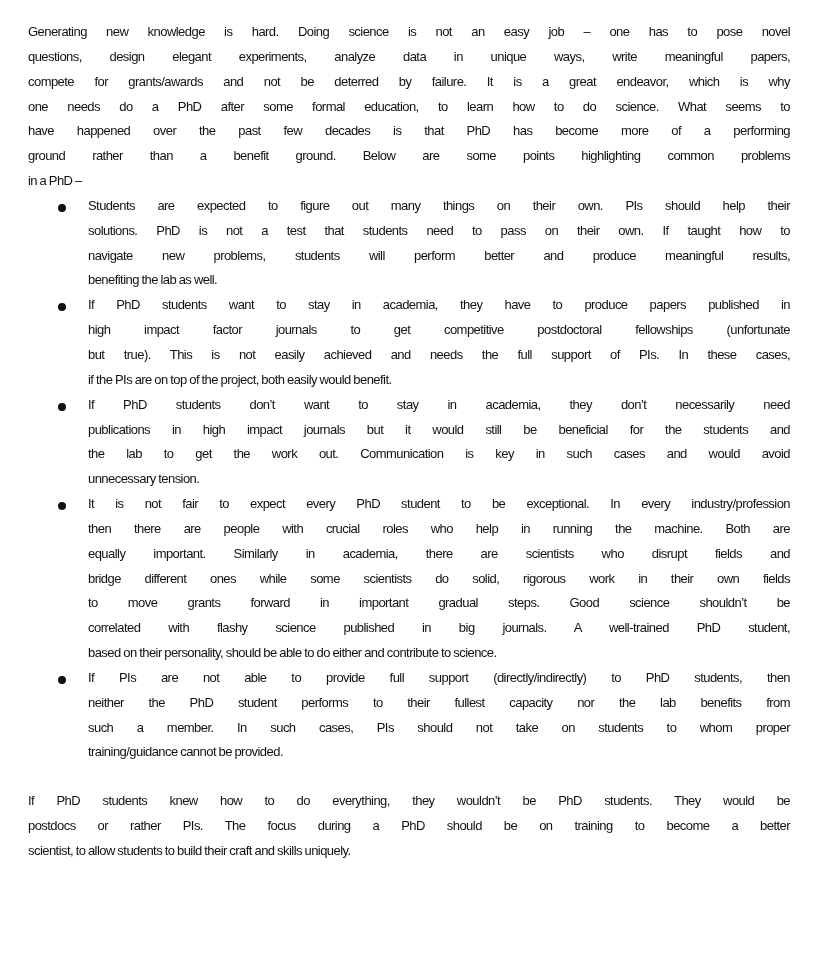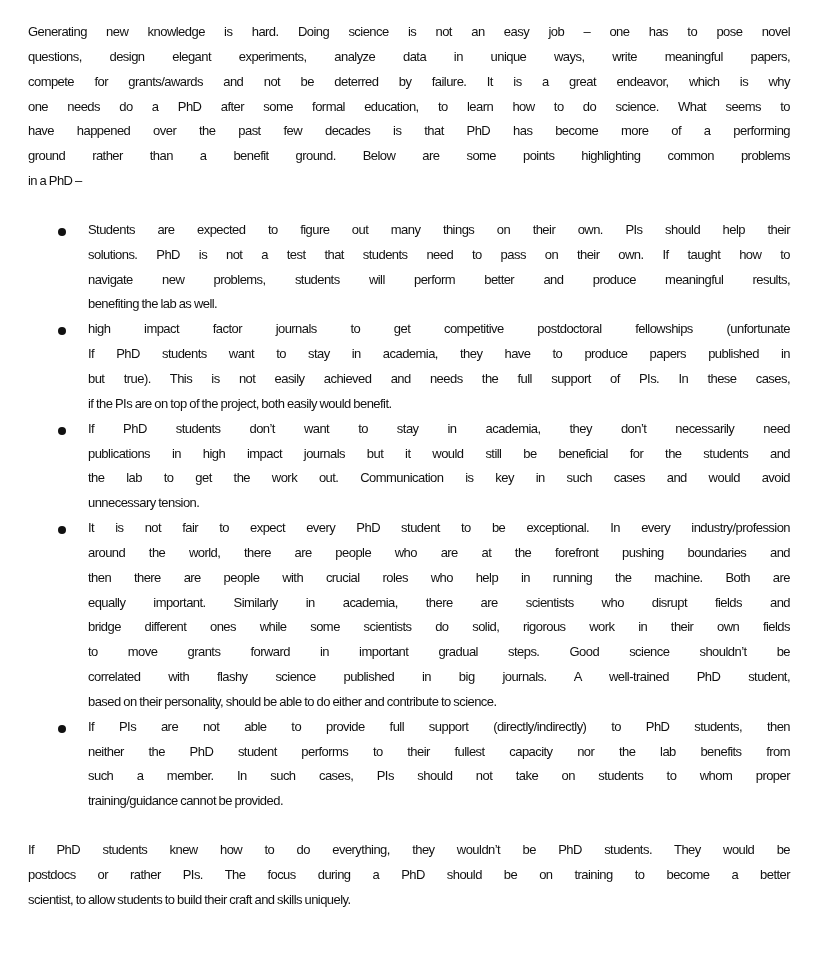--- a/index.html
+++ b/index.html
@@ -15,21 +15,21 @@
     line-height: 24.85px;
     font-size: 13px;
     letter-spacing: -0.55px;
     word-spacing: -0.5px;
     white-space: nowrap;
     text-align: justify;
     text-align-last: justify;
   }
   .line.last { text-align-last: left; }
   .para { margin: 0; }
-  .list { position: relative; margin-top: 24px; }
+  .list { position: relative; }
   .item { position: relative; padding-left: 60px; }
   .bullet {
     position: absolute; left: 30px; top: 10px;
     width: 8px; height: 8px; border-radius: 50%; background: #111111;
   }
   .closing { margin-top: 24px; }
 </style>
 </head>
 <body>
 
@@ -50,38 +50,37 @@
     <div class="item">
       <span class="bullet"></span>
       <span class="line">Students are expected to figure out many things on their own. PIs should help their</span>
       <span class="line">solutions. PhD is not a test that students need to pass on their own. If taught how to</span>
       <span class="line">navigate new problems, students will perform better and produce meaningful results,</span>
       <span class="line last">benefiting the lab as well.</span>
     </div>
 
     <div class="item">
       <span class="bullet"></span>
+      <span class="line">If PhD students want to stay in academia, they have to produce papers published in</span>
       <span class="line">high impact factor journals to get competitive postdoctoral fellowships (unfortunate</span>
-      <span class="line">If PhD students want to stay in academia, they have to produce papers published in</span>
       <span class="line">but true). This is not easily achieved and needs the full support of PIs. In these cases,</span>
       <span class="line last">if the PIs are on top of the project, both easily would benefit.</span>
     </div>
 
     <div class="item">
       <span class="bullet"></span>
       <span class="line">If PhD students don’t want to stay in academia, they don’t necessarily need</span>
       <span class="line">publications in high impact journals but it would still be beneficial for the students and</span>
       <span class="line">the lab to get the work out. Communication is key in such cases and would avoid</span>
       <span class="line last">unnecessary tension.</span>
     </div>
 
     <div class="item">
       <span class="bullet"></span>
       <span class="line">It is not fair to expect every PhD student to be exceptional. In every industry/profession</span>
-      <span class="line">around the world, there are people who are at the forefront pushing boundaries and</span>
       <span class="line">then there are people with crucial roles who help in running the machine. Both are</span>
       <span class="line">equally important. Similarly in academia, there are scientists who disrupt fields and</span>
       <span class="line">bridge different ones while some scientists do solid, rigorous work in their own fields</span>
       <span class="line">to move grants forward in important gradual steps. Good science shouldn’t be</span>
       <span class="line">correlated with flashy science published in big journals. A well-trained PhD student,</span>
       <span class="line last">based on their personality, should be able to do either and contribute to science.</span>
     </div>
 
     <div class="item">
       <span class="bullet"></span>

